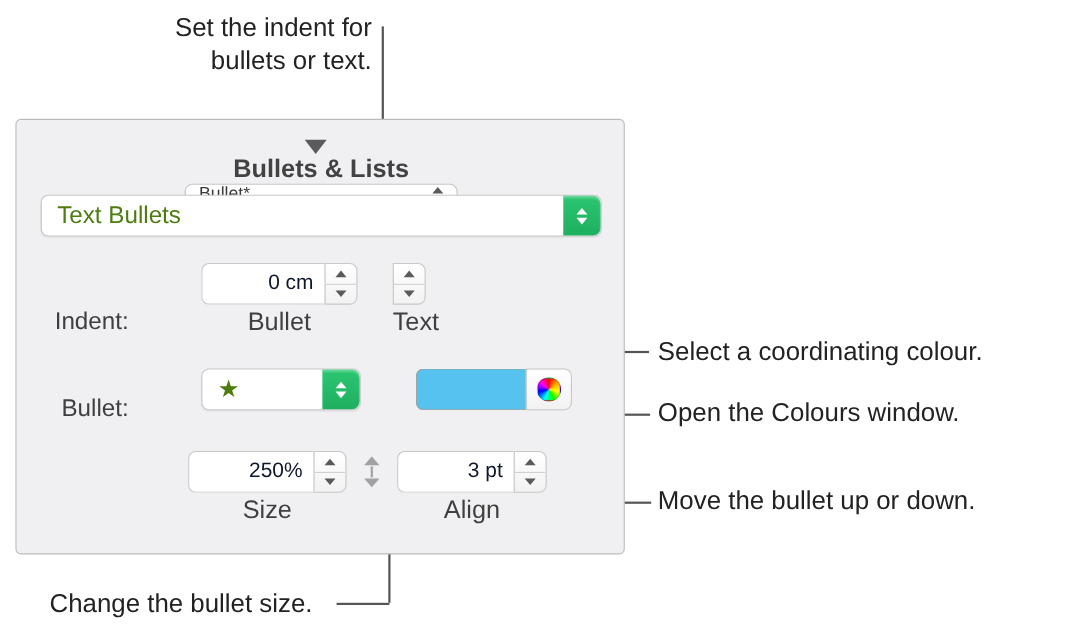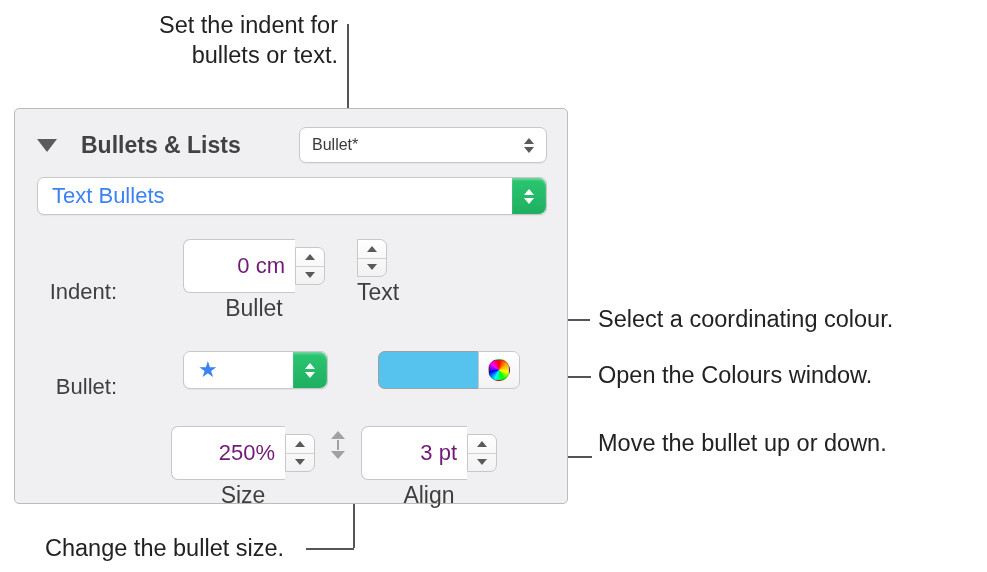--- a/index.html
+++ b/index.html
@@ -101,21 +101,21 @@
       position: relative;
       background: #fff;
       border: 1px solid #c8c8c8;
       border-radius: 7px;
       height: 38px;
       display: flex;
       align-items: center;
       padding-left: 14px;
       padding-right: 46px;
       font-size: 22px;
-      color: #3b82f6;
+      color: #4d7c0f;
       box-shadow: 0 1px 1px rgba(0,0,0,0.05);
     }
     .green-cap {
       position: absolute;
       right: 0;
       top: 0;
       bottom: 0;
       width: 34px;
       background: linear-gradient(180deg, #2bc671, #1eaf60);
       border-radius: 0 7px 7px 0;
@@ -129,28 +129,28 @@
 
     .stepper {
       display: flex;
       align-items: center;
     }
     .stepper-input {
       background: #fff;
       border: 1px solid #c8c8c8;
       border-right: none;
       border-radius: 7px 0 0 7px;
-      height: 54px;
+      height: 38px;
       width: 114px;
       display: flex;
       align-items: center;
       justify-content: flex-end;
       padding-right: 10px;
-      font-size: 22px;
-      color: #701a75;
+      font-size: 19px;
+      color: #0f172a;
     }
     .stepper-buttons {
       width: 30px;
       height: 38px;
       border: 1px solid #c8c8c8;
       border-radius: 0 7px 7px 0;
       background: linear-gradient(#fff, #f2f2f2);
       display: flex;
       flex-direction: column;
       overflow: hidden;
@@ -257,31 +257,31 @@
 </div>
 
 <div class="callout" style="left:598px; top:306px;">Select a coordinating colour.</div>
 <div class="callout-line v" style="left:463px; top:320px; height:14px;"></div>
 <div class="callout-line h" style="left:463px; top:319px; width:127px;"></div>
 
 <div class="callout" style="left:598px; top:362px;">Open the Colours window.</div>
 <div class="callout-line h" style="left:549px; top:376px; width:42px;"></div>
 <div class="callout-line v" style="left:549px; top:358px; height:18px;"></div>
 
-<div class="callout" style="left:598px; top:430px;">Move the bullet up or down.</div>
+<div class="callout" style="left:598px; top:442px;">Move the bullet up or down.</div>
 <div class="callout-line h" style="left:552px; top:456px; width:40px;"></div>
 <div class="callout-line v" style="left:552px; top:442px; height:15px;"></div>
 
 <div class="callout" style="left:45px; top:535px;">Change the bullet size.</div>
 <div class="callout-line v" style="left:353px; top:450px; height:98px;"></div>
 <div class="callout-line h" style="left:306px; top:548px; width:48px;"></div>
 
 <div class="panel">
 
-  <div class="row" style="height:36px; gap:14px;">
+  <div class="row" style="height:36px; flex-direction:column;">
     <div class="disc-tri"></div>
     <div class="section-title">Bullets &amp; Lists</div>
     <div style="flex:1"></div>
     <div class="popup" style="width:248px;">
       <span class="popup-label">Bullet*</span>
       <span class="popup-arrows">
         <span class="tri-up"></span>
           <span class="tri-down"></span>
       </span>
     </div>

